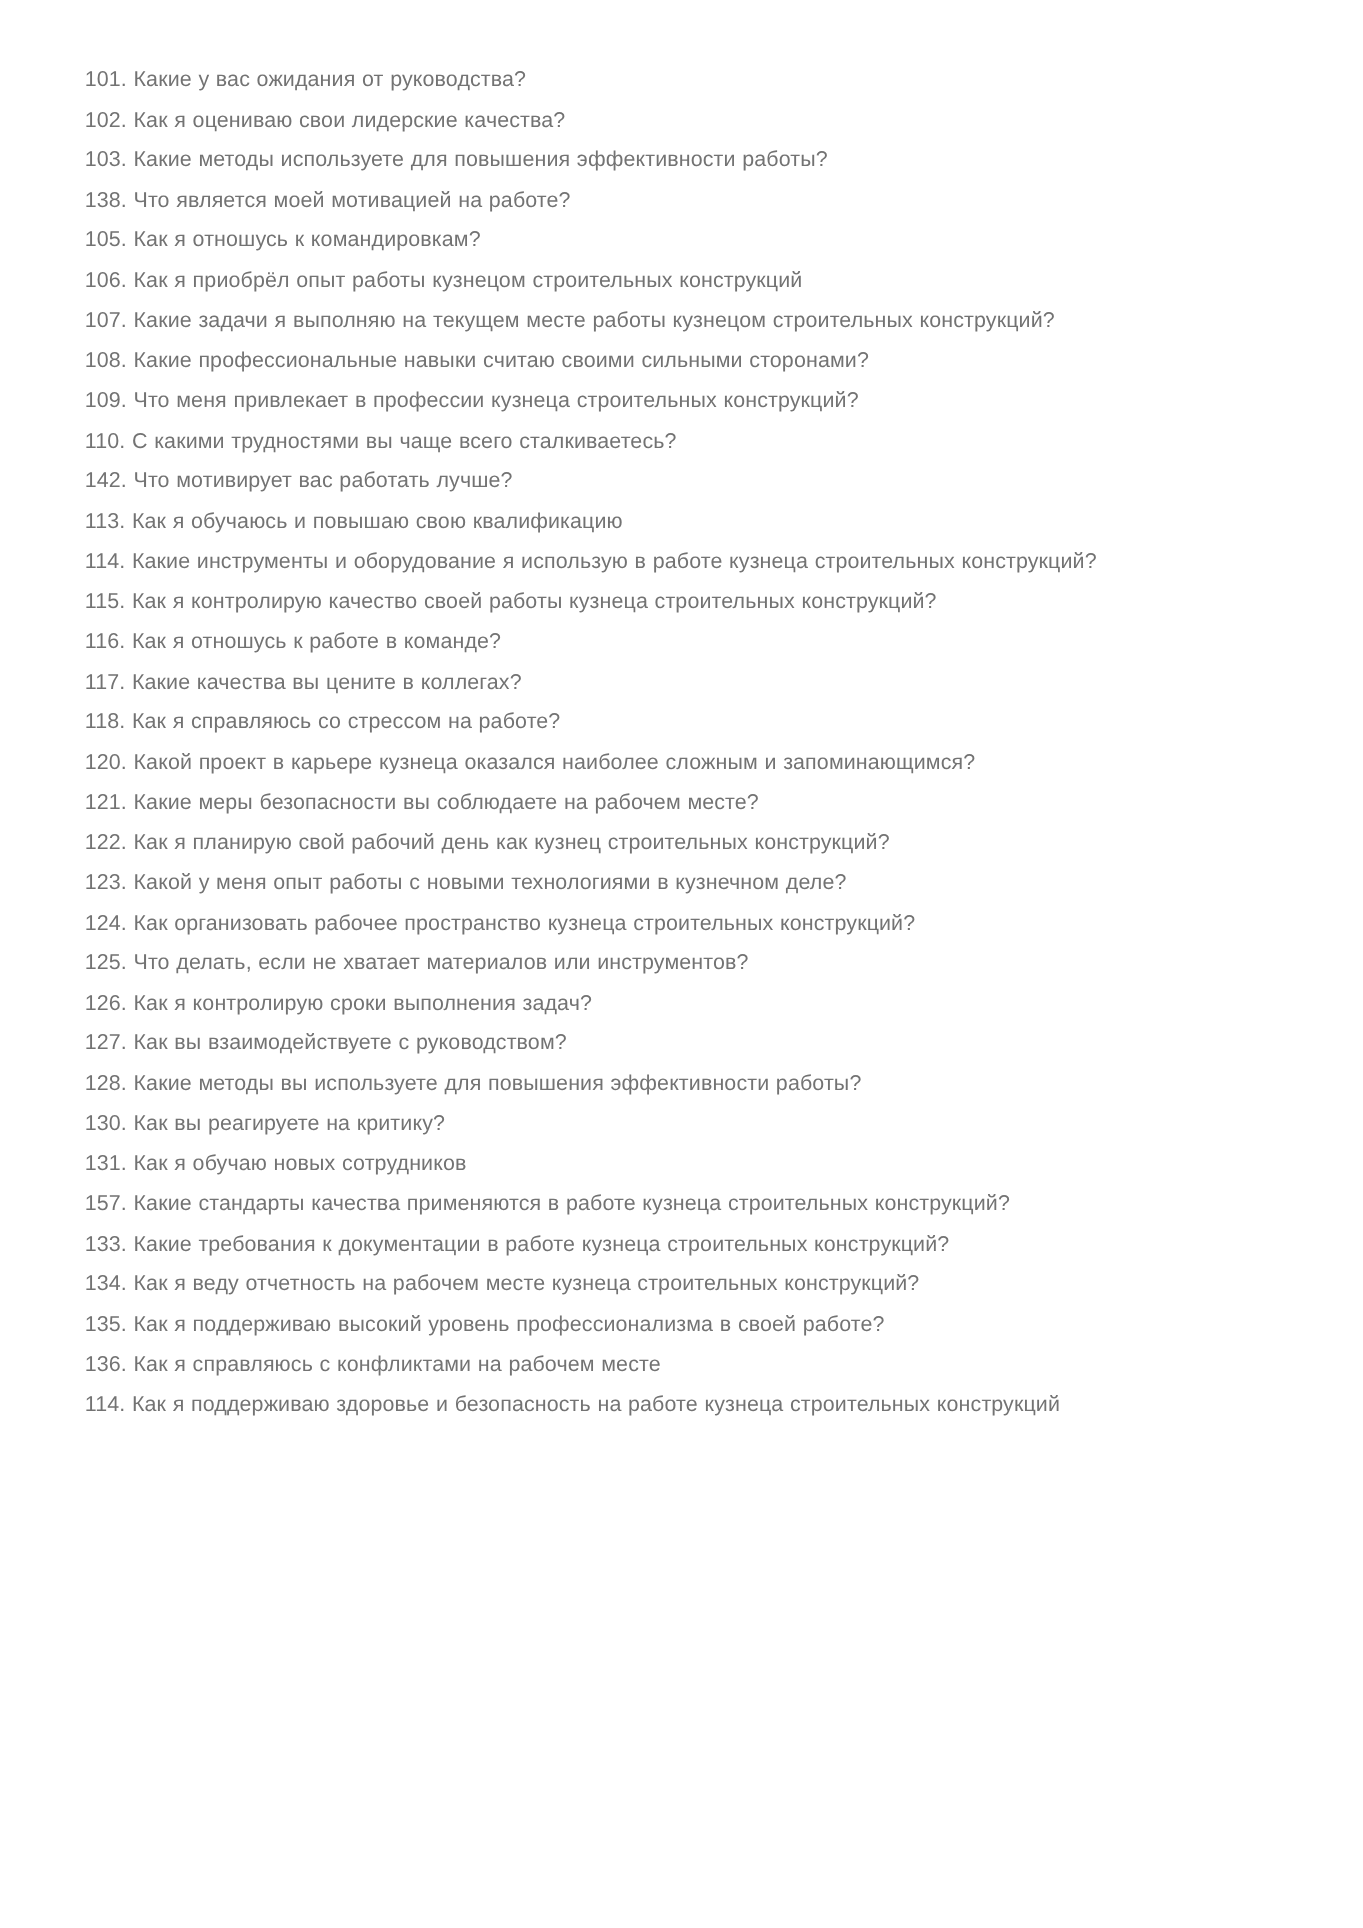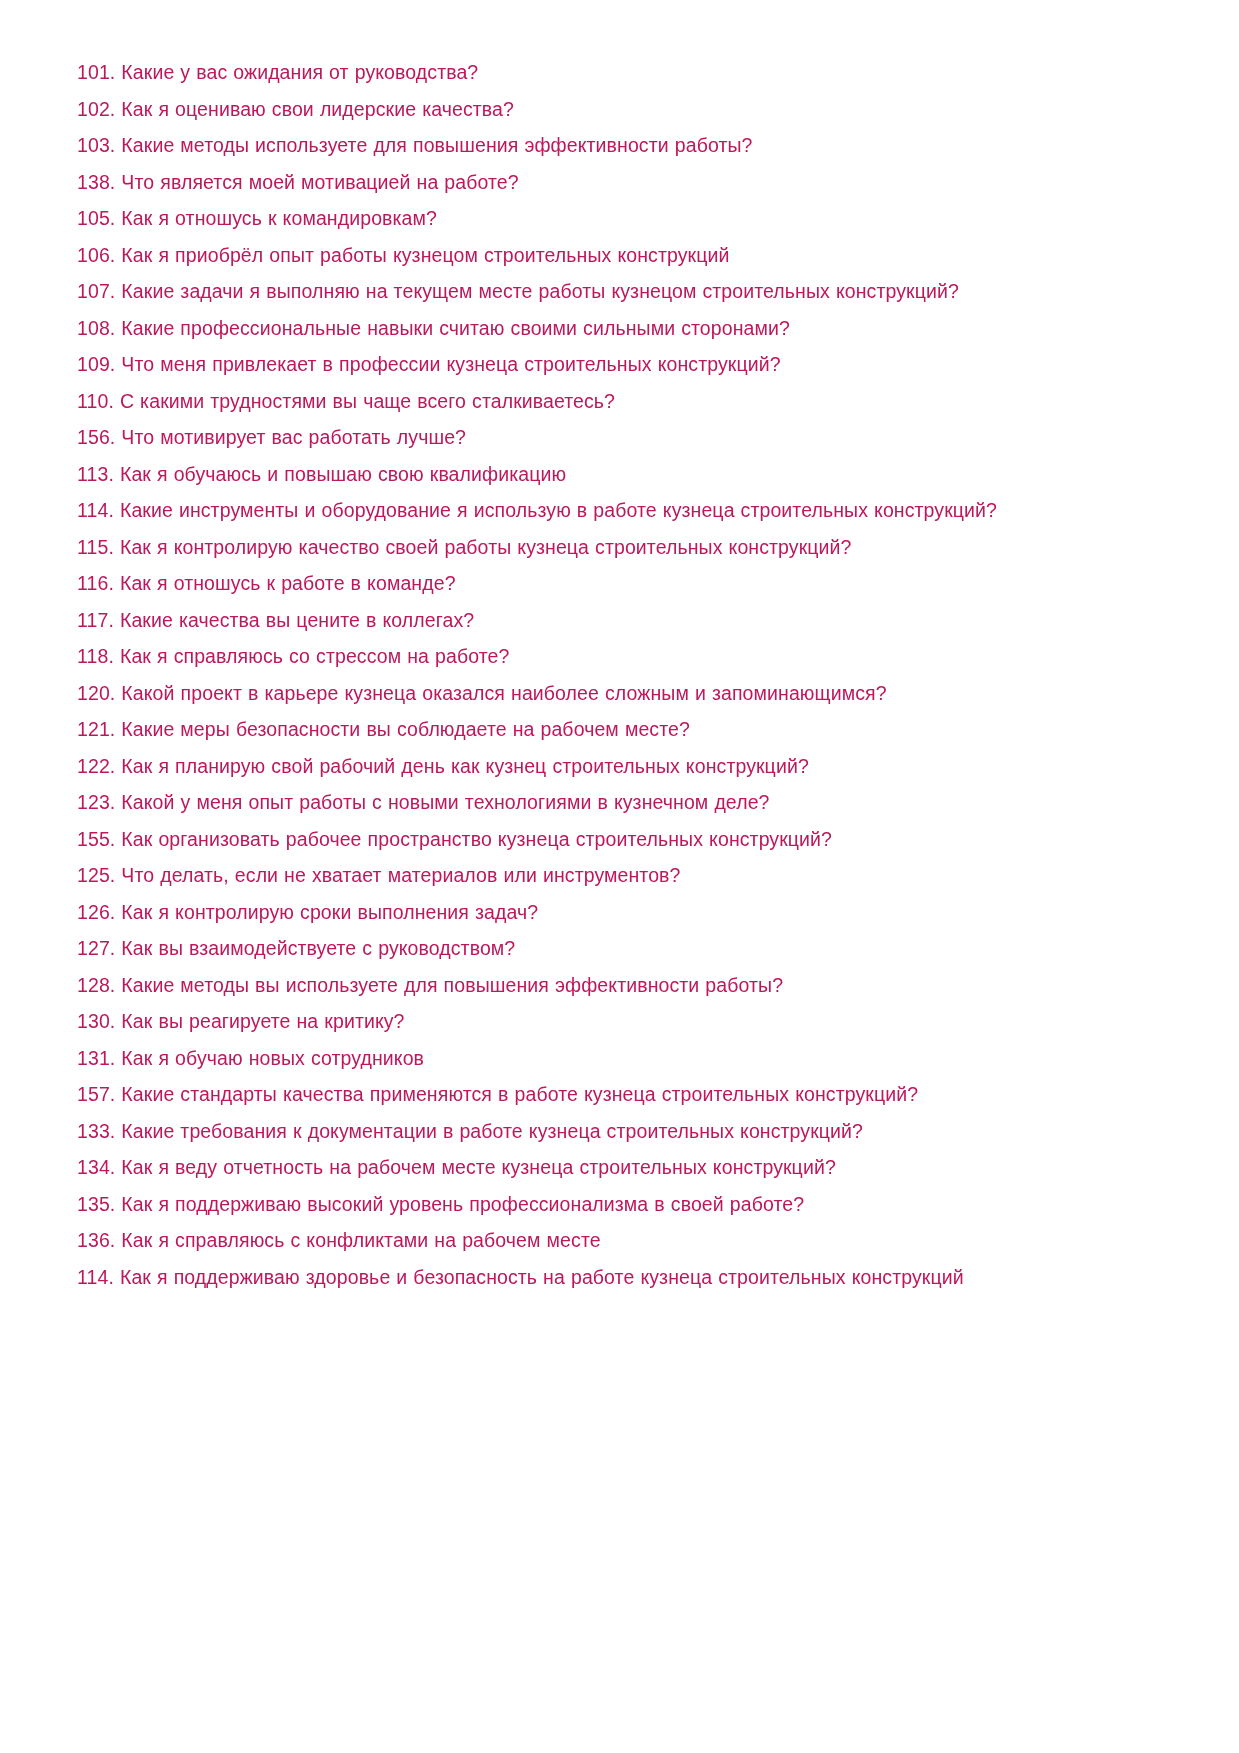--- a/index.html
+++ b/index.html
@@ -24,50 +24,50 @@
   .question-list {
     width: 100%;
   }
   .question {
     margin: 0;
     font-size: 19.5px;
     line-height: 36.5px;
     font-weight: 400;
     letter-spacing: 0.1px;
     word-spacing: 0.5px;
-    color: #be185d;
+    color: #737373;
   }
 </style>
 </head>
 <body>
 
 <div class="page">
   <div class="question-list" id="question-list">
       <p class="question">101. Какие у вас ожидания от руководства?</p>
       <p class="question">102. Как я оцениваю свои лидерские качества?</p>
       <p class="question">103. Какие методы используете для повышения эффективности работы?</p>
       <p class="question">138. Что является моей мотивацией на работе?</p>
       <p class="question">105. Как я отношусь к командировкам?</p>
       <p class="question">106. Как я приобрёл опыт работы кузнецом строительных конструкций</p>
       <p class="question">107. Какие задачи я выполняю на текущем месте работы кузнецом строительных конструкций?</p>
       <p class="question">108. Какие профессиональные навыки считаю своими сильными сторонами?</p>
       <p class="question">109. Что меня привлекает в профессии кузнеца строительных конструкций?</p>
       <p class="question">110. С какими трудностями вы чаще всего сталкиваетесь?</p>
-      <p class="question">156. Что мотивирует вас работать лучше?</p>
+      <p class="question">142. Что мотивирует вас работать лучше?</p>
       <p class="question">113. Как я обучаюсь и повышаю свою квалификацию</p>
       <p class="question">114. Какие инструменты и оборудование я использую в работе кузнеца строительных конструкций?</p>
       <p class="question">115. Как я контролирую качество своей работы кузнеца строительных конструкций?</p>
       <p class="question">116. Как я отношусь к работе в команде?</p>
       <p class="question">117. Какие качества вы цените в коллегах?</p>
       <p class="question">118. Как я справляюсь со стрессом на работе?</p>
       <p class="question">120. Какой проект в карьере кузнеца оказался наиболее сложным и запоминающимся?</p>
       <p class="question">121. Какие меры безопасности вы соблюдаете на рабочем месте?</p>
       <p class="question">122. Как я планирую свой рабочий день как кузнец строительных конструкций?</p>
       <p class="question">123. Какой у меня опыт работы с новыми технологиями в кузнечном деле?</p>
-      <p class="question">155. Как организовать рабочее пространство кузнеца строительных конструкций?</p>
+      <p class="question">124. Как организовать рабочее пространство кузнеца строительных конструкций?</p>
       <p class="question">125. Что делать, если не хватает материалов или инструментов?</p>
       <p class="question">126. Как я контролирую сроки выполнения задач?</p>
       <p class="question">127. Как вы взаимодействуете с руководством?</p>
       <p class="question">128. Какие методы вы используете для повышения эффективности работы?</p>
       <p class="question">130. Как вы реагируете на критику?</p>
       <p class="question">131. Как я обучаю новых сотрудников</p>
       <p class="question">157. Какие стандарты качества применяются в работе кузнеца строительных конструкций?</p>
       <p class="question">133. Какие требования к документации в работе кузнеца строительных конструкций?</p>
       <p class="question">134. Как я веду отчетность на рабочем месте кузнеца строительных конструкций?</p>
       <p class="question">135. Как я поддерживаю высокий уровень профессионализма в своей работе?</p>

